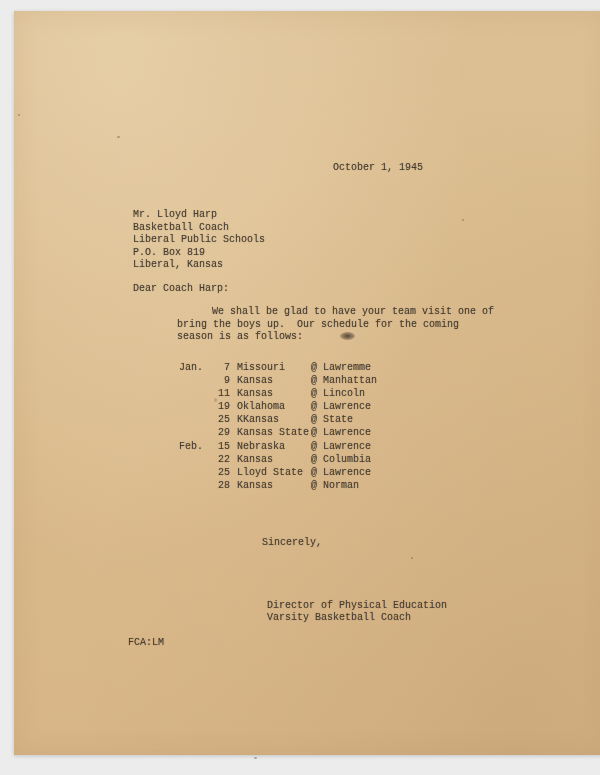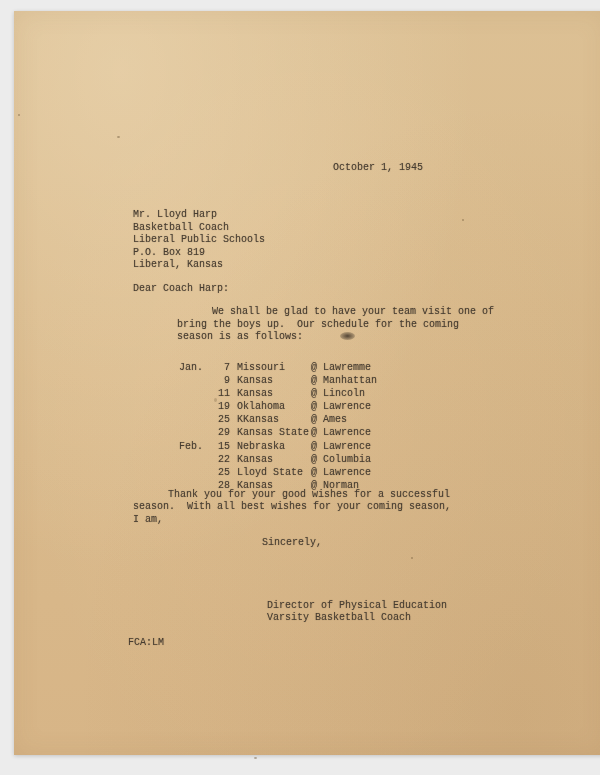--- a/index.html
+++ b/index.html
@@ -114,21 +114,21 @@
     <div class="sched-row">
       <span class="col-month"></span>
       <span class="col-day">19</span>
       <span class="col-team">Oklahoma</span>
       <span class="col-loc">@ Lawrence</span>
     </div>
     <div class="sched-row">
       <span class="col-month"></span>
       <span class="col-day">25</span>
       <span class="col-team">KKansas</span>
-      <span class="col-loc">@ Ames</span>
+      <span class="col-loc">@ State</span>
     </div>
     <div class="sched-row">
       <span class="col-month"></span>
       <span class="col-day">29</span>
       <span class="col-team">Kansas State</span>
       <span class="col-loc">@ Lawrence</span>
     </div>
     <div class="sched-row">
       <span class="col-month">Feb.</span>
       <span class="col-day">15</span>
@@ -148,25 +148,20 @@
       <span class="col-loc">@ Lawrence</span>
     </div>
     <div class="sched-row">
       <span class="col-month"></span>
       <span class="col-day">28</span>
       <span class="col-team">Kansas</span>
       <span class="col-loc">@ Norman</span>
     </div>
   </div>
 
-  <div class="tw para2" style="left:119px; top:478px; width:360px;">
-    <div class="line">Thank you for your good wishes for a successful</div>
-    <div class="line">season.  With all best wishes for your coming season,</div>
-    <div class="line">I am,</div>
-  </div>
 
   <div class="tw" style="left:248px; top:526px;">Sincerely,</div>
 
   <div class="tw sig-block" style="left:253px; top:589px;">
     <div class="line">Director of Physical Education</div>
     <div class="line">Varsity Basketball Coach</div>
   </div>
 
   <div class="tw" style="left:114px; top:626px;">FCA:LM</div>
 

